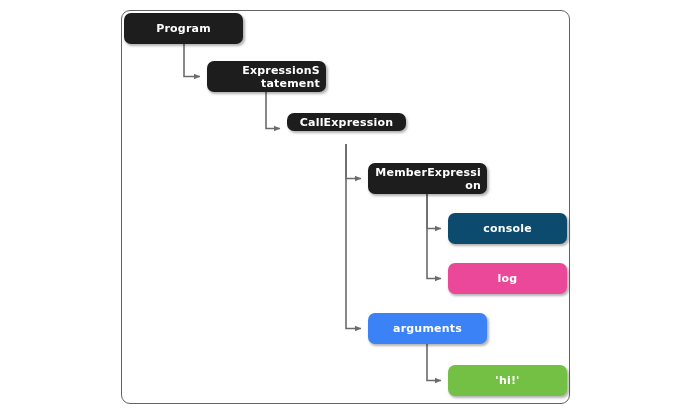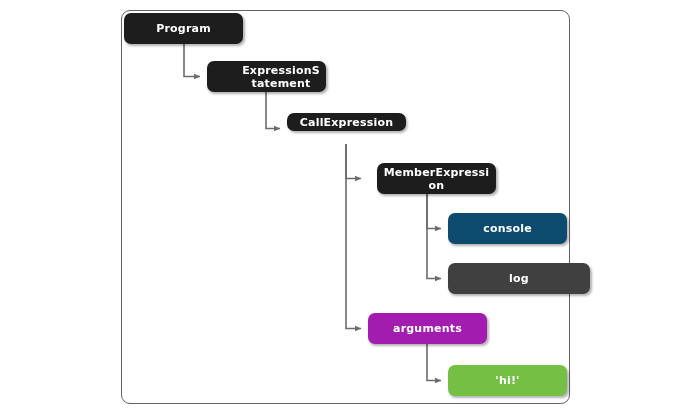--- a/index.html
+++ b/index.html
@@ -39,21 +39,21 @@
     height: 413px;
     pointer-events: none;
   }
   .node {
     position: absolute;
     box-sizing: border-box;
     border-radius: 7px;
     display: flex;
     align-items: center;
     justify-content: center;
-    text-align: center;
+    text-align: right;
     color: #ffffff;
     font-size: 11px;
     font-weight: bold;
     letter-spacing: 0.2px;
     line-height: 13px;
     padding: 2px 6px;
     box-shadow: 1.5px 2px 2.5px rgba(0,0,0,0.30);
     word-break: break-all;
   }
   .node.dark  { background: #1d1d1d; }
@@ -88,30 +88,30 @@
   <div id="node-layer">
       <div class="node dark" style="left: 124px; top: 13px; width: 119px; height: 31px; background: rgb(29, 29, 29); color: rgb(255, 255, 255);">
         <span>Program</span>
       </div>
       <div class="node dark" style="left: 207px; top: 61px; width: 119px; height: 31px; background: rgb(29, 29, 29); color: rgb(255, 255, 255); padding-left: 35px;">
         <span>ExpressionStatement</span>
       </div>
       <div class="node dark" style="left: 287px; top: 113px; width: 119px; height: 18px; background: rgb(29, 29, 29); color: rgb(255, 255, 255);">
         <span>CallExpression</span>
       </div>
-      <div class="node dark" style="left: 377px; top: 163px; width: 119px; height: 31px; background: rgb(29, 29, 29); color: rgb(255, 255, 255);">
+      <div class="node dark" style="left: 368px; top: 163px; width: 119px; height: 31px; background: rgb(29, 29, 29); color: rgb(255, 255, 255);">
         <span>MemberExpression</span>
       </div>
       <div class="node red" style="left: 448px; top: 213px; width: 119px; height: 31px; background: #0c4a6e; color: rgb(255, 255, 255);">
         <span>console</span>
       </div>
-      <div class="node red" style="left: 448px; top: 263px; width: 142px; height: 31px; background: #404040; color: rgb(255, 255, 255);">
+      <div class="node red" style="left: 448px; top: 263px; width: 119px; height: 31px; background: #ec4899; color: rgb(255, 255, 255);">
         <span>log</span>
       </div>
-      <div class="node blue" style="left: 368px; top: 313px; width: 119px; height: 31px; background: #a21caf; color: rgb(255, 255, 255);">
+      <div class="node blue" style="left: 368px; top: 313px; width: 119px; height: 31px; background: #3b82f6; color: rgb(255, 255, 255);">
         <span>arguments</span>
       </div>
       <div class="node green" style="left: 448px; top: 365px; width: 119px; height: 31px; background: rgb(116, 192, 68); color: rgb(255, 255, 255);">
         <span>'hi!'</span>
       </div>
     </div>
 
 </div>
 
 </body></html>

